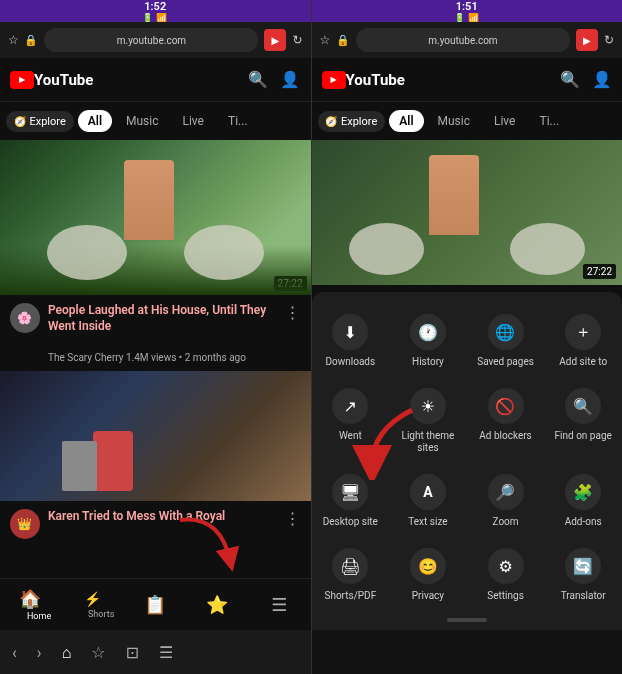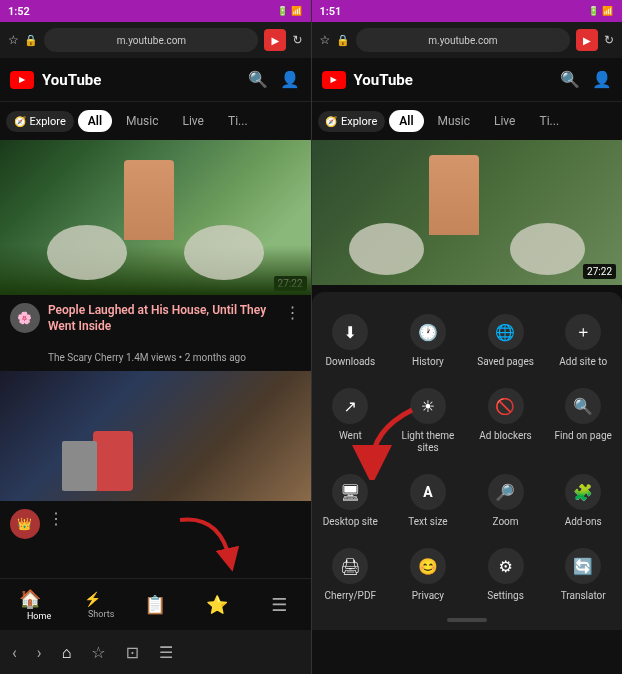--- a/index.html
+++ b/index.html
@@ -14,26 +14,27 @@
     .phone-half {
       width: 311px;
       height: 674px;
       display: flex;
       flex-direction: column;
       overflow: hidden;
       position: relative;
     }
     .status-bar {
       height: 22px;
-      background: #a21caf;
+      background: #4c1d95;
       display: flex;
       align-items: center;
       justify-content: space-between;
-      padding: 0 8px;
-      flex-shrink: 0;
+      padding: 0 24px;
+      flex-shrink: 0;
+      flex-direction: column;
     }
     .status-time {
       color: #fff;
       font-size: 11px;
       font-weight: 600;
     }
     .status-icons {
       display: flex;
       gap: 3px;
       align-items: center;
@@ -74,21 +75,21 @@
       background: #0f0f0f;
       display: flex;
       align-items: center;
       padding: 0 10px;
       flex-shrink: 0;
       border-bottom: 1px solid #222;
     }
     .yt-logo {
       display: flex;
       align-items: center;
-      gap: 8px;
+      gap: 0;
     }
     .yt-logo-icon {
       width: 24px;
       height: 18px;
       background: #ff0000;
       border-radius: 4px;
       display: flex;
       align-items: center;
       justify-content: center;
     }
@@ -380,20 +381,23 @@
 
     <div class="video-thumb video-thumb-2">
       <div style="position:absolute;top:0;left:0;right:0;bottom:0;background:linear-gradient(135deg,#1a1a2a,#2a3a5a,#4a3a2a,#8a6a4a);"></div>
       <div style="position:absolute;bottom:10px;left:30%;width:40px;height:60px;background:#cc4444;border-radius:4px;"></div>
       <div style="position:absolute;bottom:10px;left:20%;width:35px;height:50px;background:#8a8a8a;border-radius:2px;"></div>
       <span class="video-duration">8:13</span>
     </div>
 
     <div class="video-info">
       <div class="video-avatar" style="background:#aa3333;">👑</div>
+      <div class="video-text">
+        <div class="video-title">Karen Tried to Mess With a Royal</div>
+      </div>
       <span class="video-more">⋮</span>
     </div>
   </div>
 
   <div class="bottom-nav">
     <div class="nav-item">
       <span class="nav-icon active">🏠</span>
       <span class="nav-label active">Home</span>
     </div>
     <div class="nav-item">
@@ -542,21 +546,21 @@
         <div class="menu-item-icon">🔎</div>
         <span class="menu-item-label">Zoom</span>
       </div>
       <div class="menu-item">
         <div class="menu-item-icon">🧩</div>
         <span class="menu-item-label">Add-ons</span>
       </div>
 
       <div class="menu-item">
         <div class="menu-item-icon">🖨</div>
-        <span class="menu-item-label">Cherry/PDF</span>
+        <span class="menu-item-label">Shorts/PDF</span>
       </div>
       <div class="menu-item">
         <div class="menu-item-icon">😊</div>
         <span class="menu-item-label">Privacy</span>
       </div>
       <div class="menu-item">
         <div class="menu-item-icon">⚙</div>
         <span class="menu-item-label">Settings</span>
       </div>
       <div class="menu-item">

